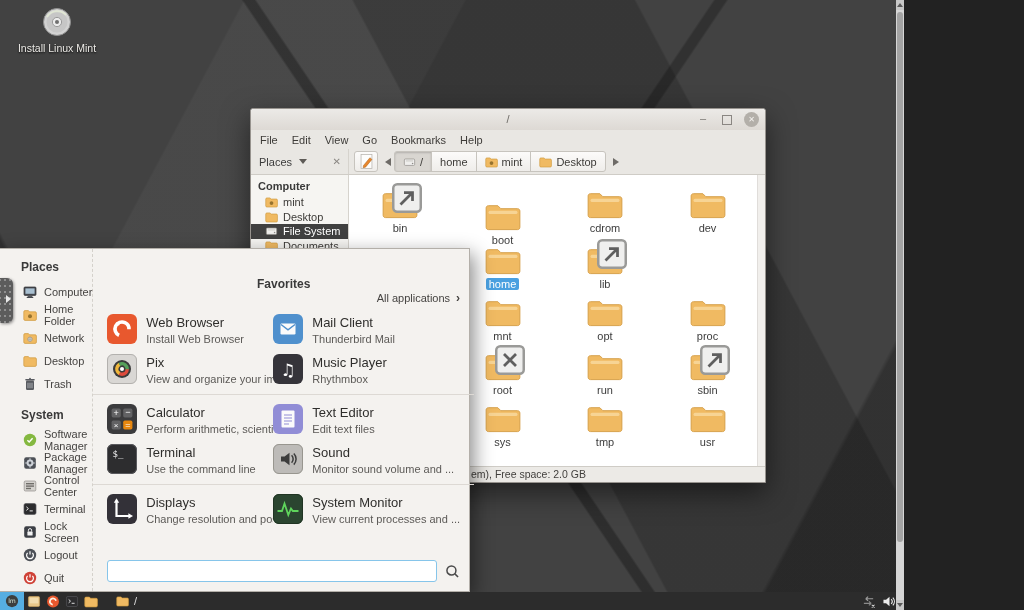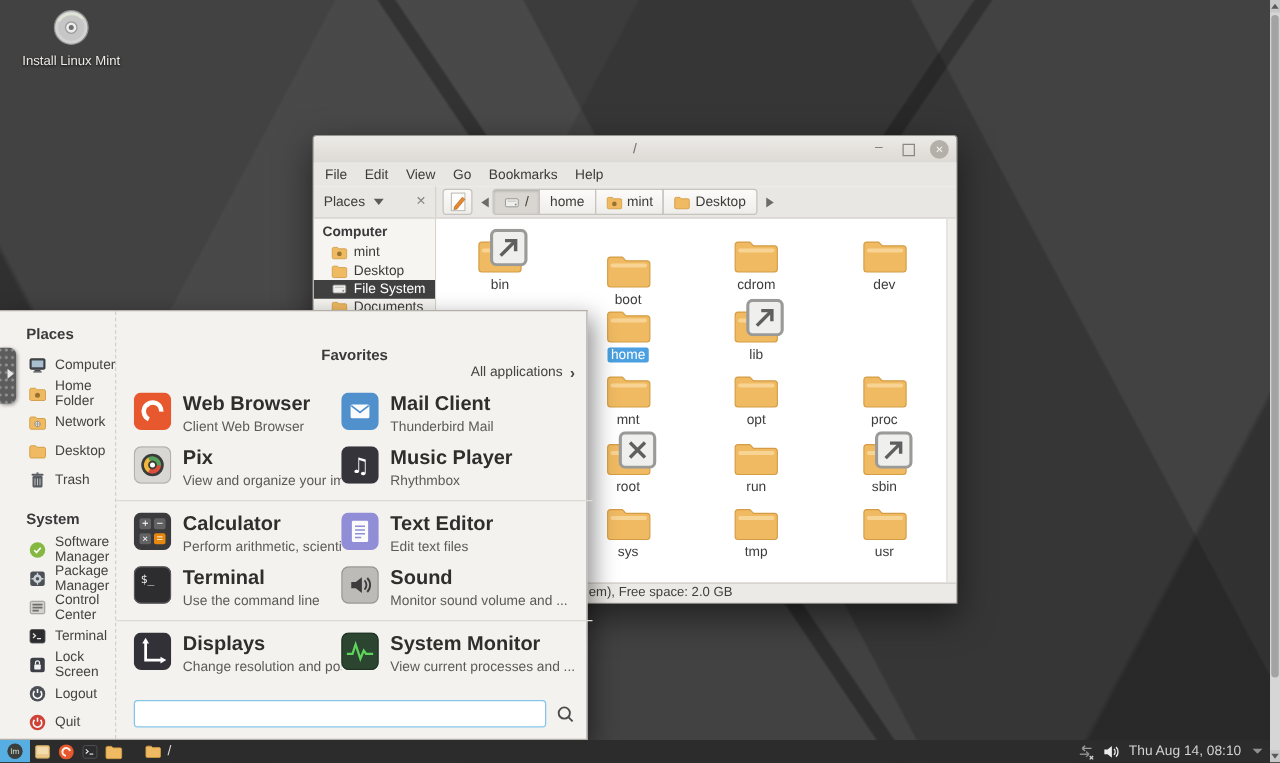--- a/index.html
+++ b/index.html
@@ -1,16 +1,16 @@
 <!DOCTYPE html>
 <html><head>
 <meta charset="utf-8">
 <style>
   html,body{margin:0;padding:0;background:#222;}
-  #screen{position:relative;width:1024px;height:610px;overflow:hidden;
+  #screen{position:relative;width:904px;height:610px;overflow:hidden;
     font-family:"Liberation Sans","DejaVu Sans",sans-serif;font-size:11px;color:#3c3c3c;
     background:
       linear-gradient(62deg, rgba(0,0,0,.28) 0 16%, transparent 16.4%),
       linear-gradient(-62deg, rgba(0,0,0,.25) 0 12%, transparent 12.4%),
       linear-gradient(56deg, transparent 0 49.6%, rgba(0,0,0,.30) 49.8% 50.6%, transparent 50.8%),
       linear-gradient(-56deg, transparent 0 44.6%, rgba(0,0,0,.26) 44.8% 45.6%, transparent 45.8%),
       linear-gradient(62deg, transparent 0 55%, rgba(0,0,0,.18) 55.2% 78%, transparent 78.2%),
       linear-gradient(-62deg, transparent 0 62%, rgba(255,255,255,.035) 62.2% 80%, transparent 80.2%),
       #424242;}
   .icon{display:inline-block;line-height:0;flex:none;}
@@ -75,21 +75,21 @@
   .menu-right{position:relative;flex:1;padding:6px 14px 0 14px;}
   .fav-head{display:flex;align-items:center;margin:22px 0 2px 0;flex-direction:column;}
   .fav-title{font-weight:bold;font-size:12px;color:#3a3a3a;}
   .all-apps{margin-left:auto;display:flex;align-items:center;gap:6px;color:#454341;font-size:11px;cursor:default;}
   .chev{color:#454341;font-weight:bold;font-size:12px;}
   .fav-group{display:grid;grid-template-columns:166px 1fr;row-gap:9px;margin:9px 0;}
   .fav-divider{border-top:1px solid #ddd9d4;margin:2px -14px 2px -14px;}
   .app{display:flex;align-items:flex-start;cursor:default;}
   .app .icon{width:30px;height:30px;}
   .app .txt{margin-left:9px;padding-top:1px;overflow:hidden;}
-  .app .t{font-weight:bold;color:#2f2e2c;font-size:16px;white-space:nowrap;}
+  .app .t{font-weight:normal;color:#2f2e2c;font-size:13px;white-space:nowrap;}
   .app .d{color:#5c5a57;font-size:11px;margin-top:3px;white-space:nowrap;}
   .search-row{position:absolute;left:14px;right:14px;bottom:9px;display:flex;align-items:center;}
   .search-input{flex:1;height:20px;border:1px solid #86c5ea;border-radius:3px;background:#fff;outline:none;font-size:11px;padding:0 6px;}
   .search-icon{width:15px;height:15px;margin-left:8px;}
 
   
   .edge-handle{position:absolute;left:0;top:278px;width:13px;height:45px;z-index:25;background:#5c5c5c;border-radius:0 6px 6px 0;box-shadow:1px 1px 3px rgba(0,0,0,.4);
     background-image:radial-gradient(circle at 3px 3px, #8f8f8f 1px, transparent 1.4px);background-size:5px 6px;background-position:2px 5px;}
   .edge-handle .tri{position:absolute;right:2px;top:17px;width:0;height:0;border-top:4px solid transparent;border-bottom:4px solid transparent;border-left:5px solid #e8e8e8;}
 
@@ -474,21 +474,21 @@
             <div class="app">
               <span class="icon">
                 <svg viewBox="0 0 30 30">
                   <rect width="30" height="30" rx="6" fill="#e8582e"></rect>
                   <circle cx="15" cy="15" r="7" fill="none" stroke="#fff" stroke-width="3.6" stroke-dasharray="30 14" transform="rotate(115 15 15)"></circle>
                   <circle cx="10.8" cy="9.8" r="1.9" fill="#fff"></circle>
                 </svg>
               </span>
               <div class="txt">
                 <div class="t">Web Browser</div>
-                <div class="d">Client Web Browser</div>
+                <div class="d">Install Web Browser</div>
               </div>
             </div>
             <div class="app">
               <span class="icon">
                 <svg viewBox="0 0 30 30">
                   <rect width="30" height="30" rx="6" fill="#4f90cd"></rect>
                   <rect x="7.5" y="9.5" width="15" height="11" rx="1.2" fill="#fbfbfb"></rect>
                   <path d="M8 10.5l7 5.4 7-5.4" stroke="#4f90cd" stroke-width="1.4" fill="none"></path>
                 </svg>
               </span>

